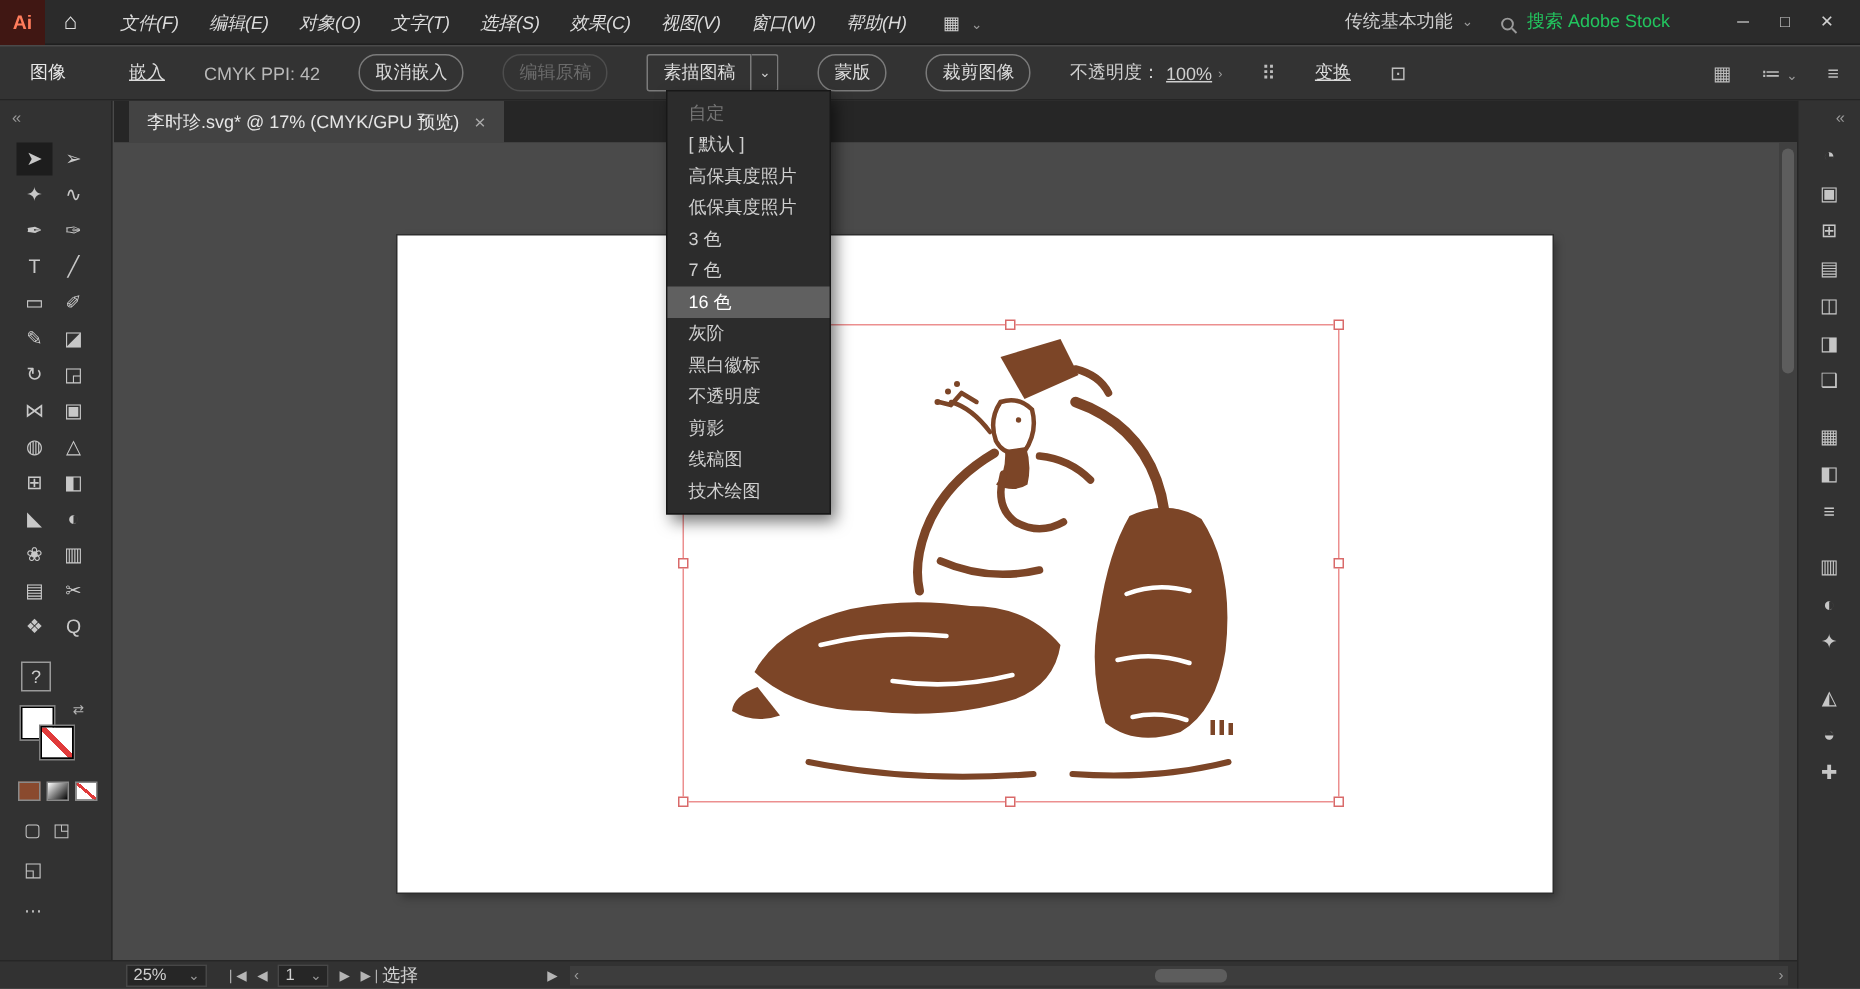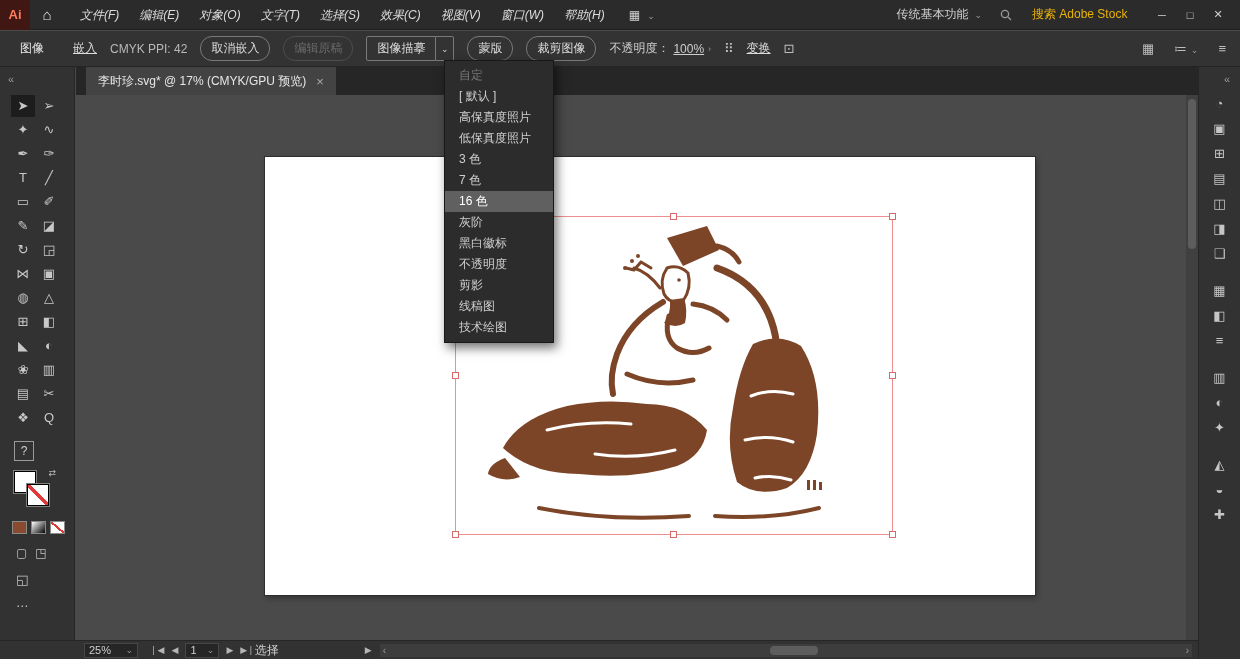--- a/index.html
+++ b/index.html
@@ -15,27 +15,27 @@
   .ai-logo { width:30px; height:30px; background:#401713; color:#ff7c5c; font-weight:bold;
              display:flex; align-items:center; justify-content:center; font-size:13px;}
   .home-btn { width:34px; height:30px; display:flex; align-items:center; justify-content:center;
               color:#e0e0e0; font-size:15px;}
   .menus { display:flex; margin-left:6px;font-style:italic;}
   .menu-item { padding:0 10px; line-height:30px; color:#dcdcdc; cursor:default;}
   .arrange-docs { margin-left:14px; color:#cfcfcf; letter-spacing:2px;}
   .mb-right { margin-left:auto; display:flex; align-items:center; gap:18px; padding-right:8px;}
   .workspace { color:#d0d0d0; display:flex; align-items:center; gap:6px;}
   .chev { font-size:9px; color:#9a9a9a;}
-  .searchbox { display:flex; align-items:center; gap:20px; color:#eab308; min-width:130px;}
+  .searchbox { display:flex; align-items:flex-end; gap:6px; color:#22c55e; min-width:130px;}
   .win-controls { display:flex;}
   .win-btn { width:28px; height:30px; display:flex; align-items:center; justify-content:center;
              color:#d0d0d0; font-size:11px;}
   
   .controlbar { position:absolute; top:31px; left:0; right:0; height:36px; background:#333333;
-                border-bottom:1px solid #242424; display:flex; align-items:center; gap:13px;
+                border-bottom:1px solid #242424; display:flex; align-items:center; gap:26px;
                 padding:0 14px 0 20px; z-index:30;}
   .ctx-label { color:#e8e8e8; margin-right:16px;}
   .link-btn { color:#dcdcdc; text-decoration:underline; cursor:pointer;}
   .info-text { color:#b9b9b9;}
   .cbtn { border:1px solid #7a7a7a; border-radius:12px; padding:3px 10px; color:#dcdcdc;
           background:transparent; cursor:pointer; white-space:nowrap;}
   .cbtn.disabled { color:#6b6b6b; border-color:#4d4d4d;}
   .split { display:flex;}
   .split .cbtn { border-radius:2px 0 0 2px;}
   .split .split-arrow { border:1px solid #7a7a7a; border-left:none; border-radius:0 2px 2px 0;
@@ -155,21 +155,21 @@
   </div>
 </div>
 
 <div class="controlbar">
   <span class="ctx-label">图像</span>
   <span class="link-btn">嵌入</span>
   <span class="info-text">CMYK PPI: 42</span>
   <span class="cbtn">取消嵌入</span>
   <span class="cbtn disabled">编辑原稿</span>
   <span class="split">
-    <span class="cbtn">图像描摹</span>
+    <span class="cbtn">素描图稿</span>
     <span class="split-arrow">⌄</span>
   </span>
   <span class="cbtn">蒙版</span>
   <span class="cbtn">裁剪图像</span>
   <span class="opacity-group">
     <span>不透明度：</span>
     <span class="opacity-val">100%</span>
     <span class="chev">›</span>
   </span>
   <span class="mini-icon">⠿</span>

